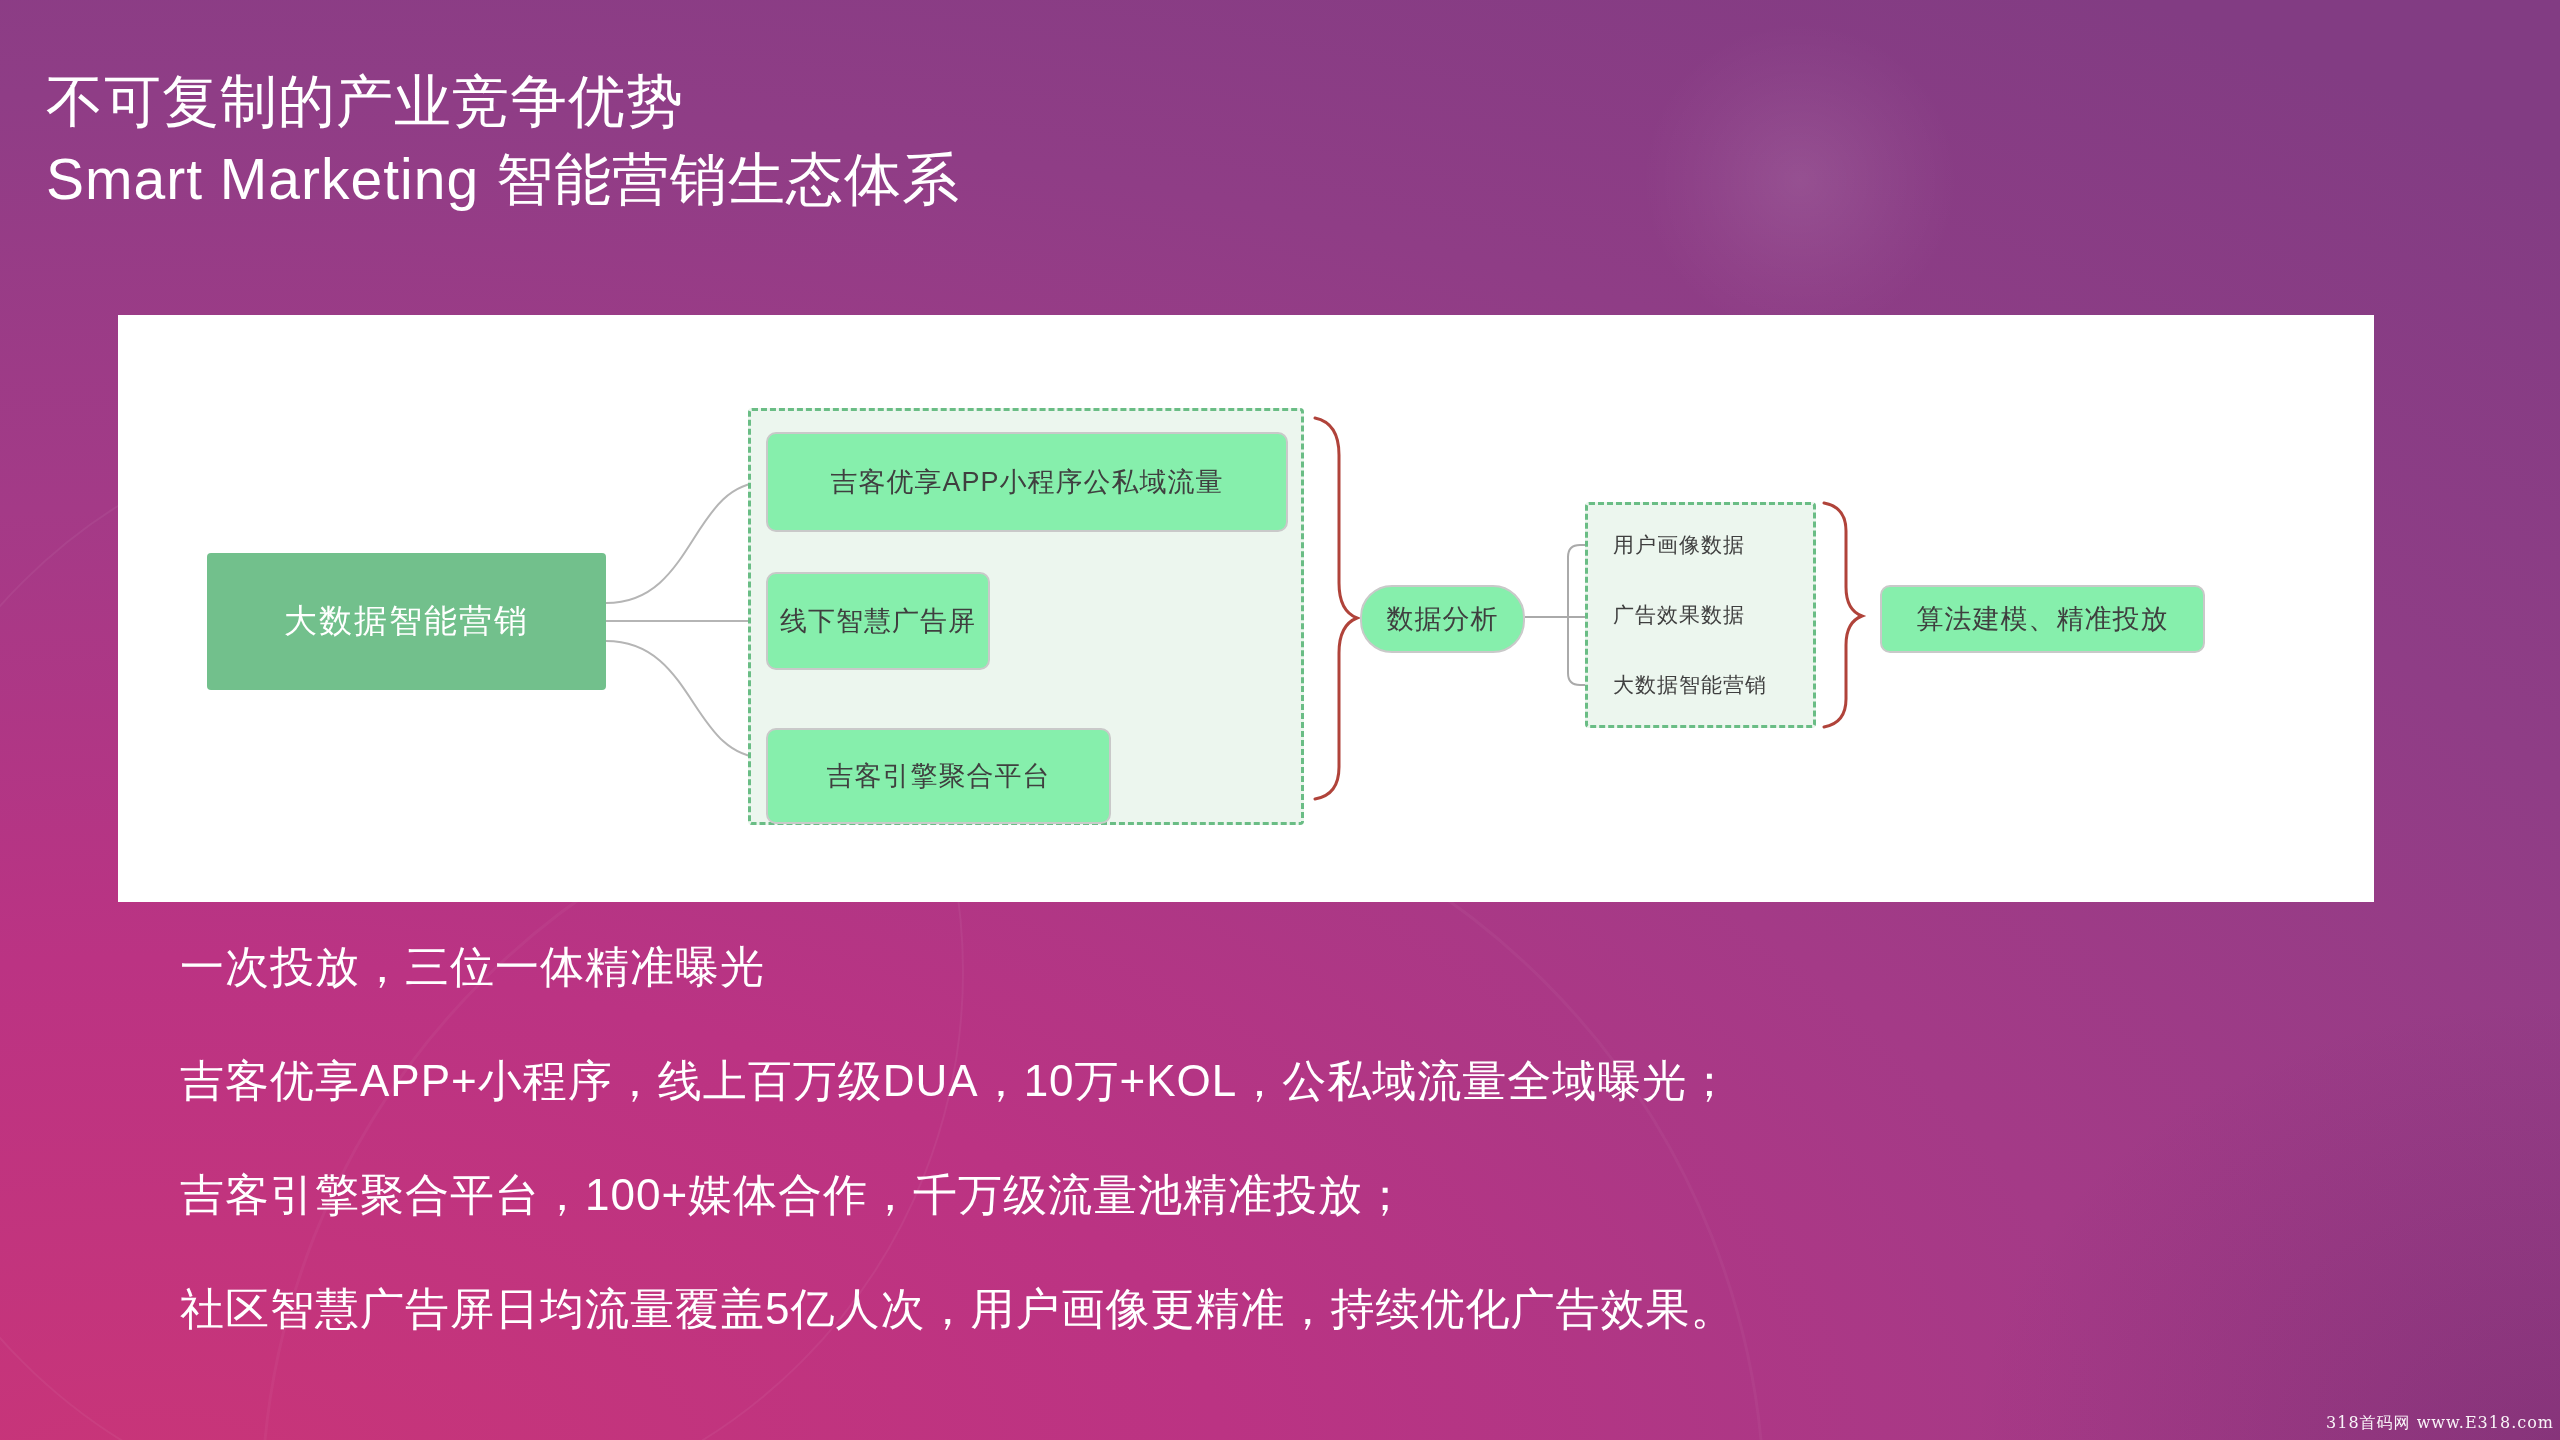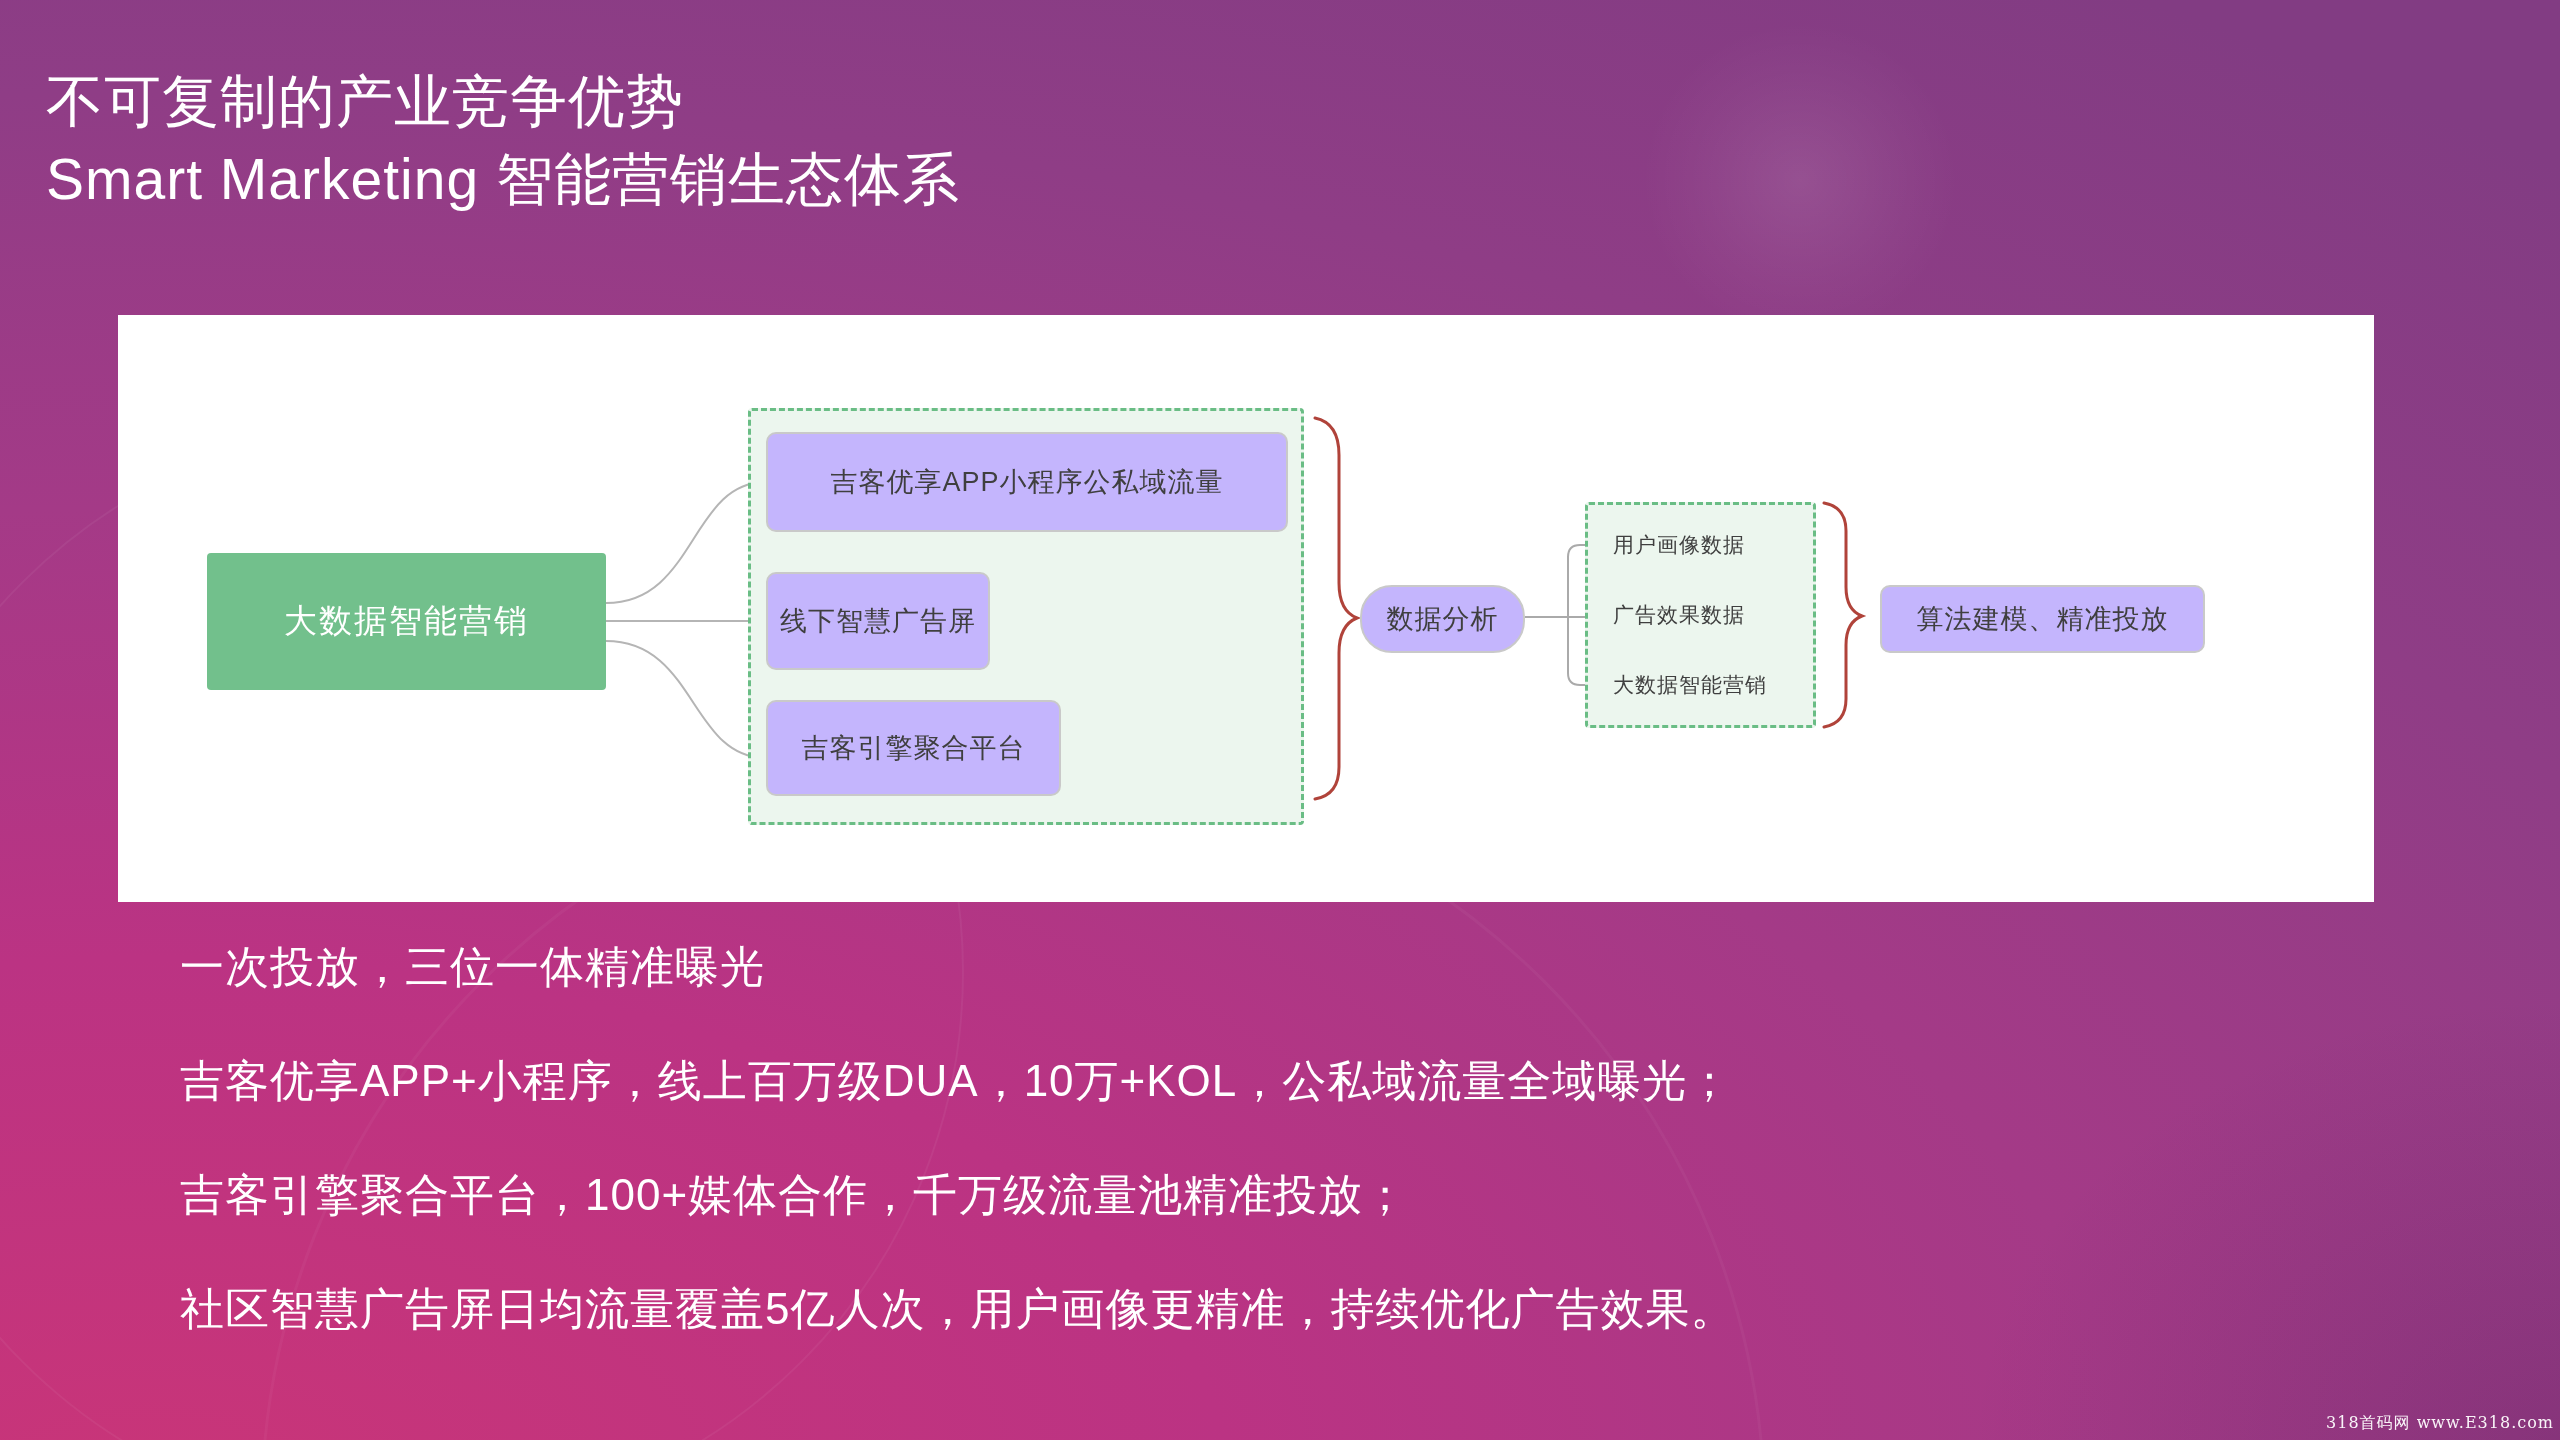--- a/index.html
+++ b/index.html
@@ -40,26 +40,26 @@
     left:89px;top:238px;width:399px;height:137px;border-radius:4px;
     background:#72c08c;color:#ffffff;font-size:33px;letter-spacing:2px;
   }
   .dashed-box{
     position:absolute;box-sizing:border-box;
     border:3px dashed #6abd85;background:#ecf6ee;border-radius:4px;
   }
   .dashed-1{left:630px;top:93px;width:556px;height:417px;}
   .dashed-2{left:1467px;top:187px;width:231px;height:226px;}
   .white-box{
-    background:#c4b5fd;border:2px solid #c9c9c9;border-radius:10px;
+    background:#86efac;border:2px solid #c9c9c9;border-radius:10px;
     color:#3f3f3f;font-size:27px;letter-spacing:1px;
   }
   .chan-a{left:648px;top:117px;width:522px;height:100px;}
   .chan-b{left:648px;top:257px;width:224px;height:98px;}
-  .chan-c{left:648px;top:385px;width:295px;height:96px;}
+  .chan-c{left:648px;top:413px;width:345px;height:96px;}
   .analysis-box{left:1242px;top:270px;width:165px;height:68px;border-radius:32px;}
   .outcome-box{left:1762px;top:270px;width:325px;height:68px;}
   .data-item{
     position:absolute;left:1495px;width:180px;height:30px;
     display:flex;align-items:center;justify-content:flex-start;
     color:#3f3f3f;font-size:21px;letter-spacing:1px;
   }
   .item-1{top:215px;} .item-2{top:285px;} .item-3{top:355px;}
 
   .bullets{position:absolute;left:180px;top:945px;color:#ffffff;}

